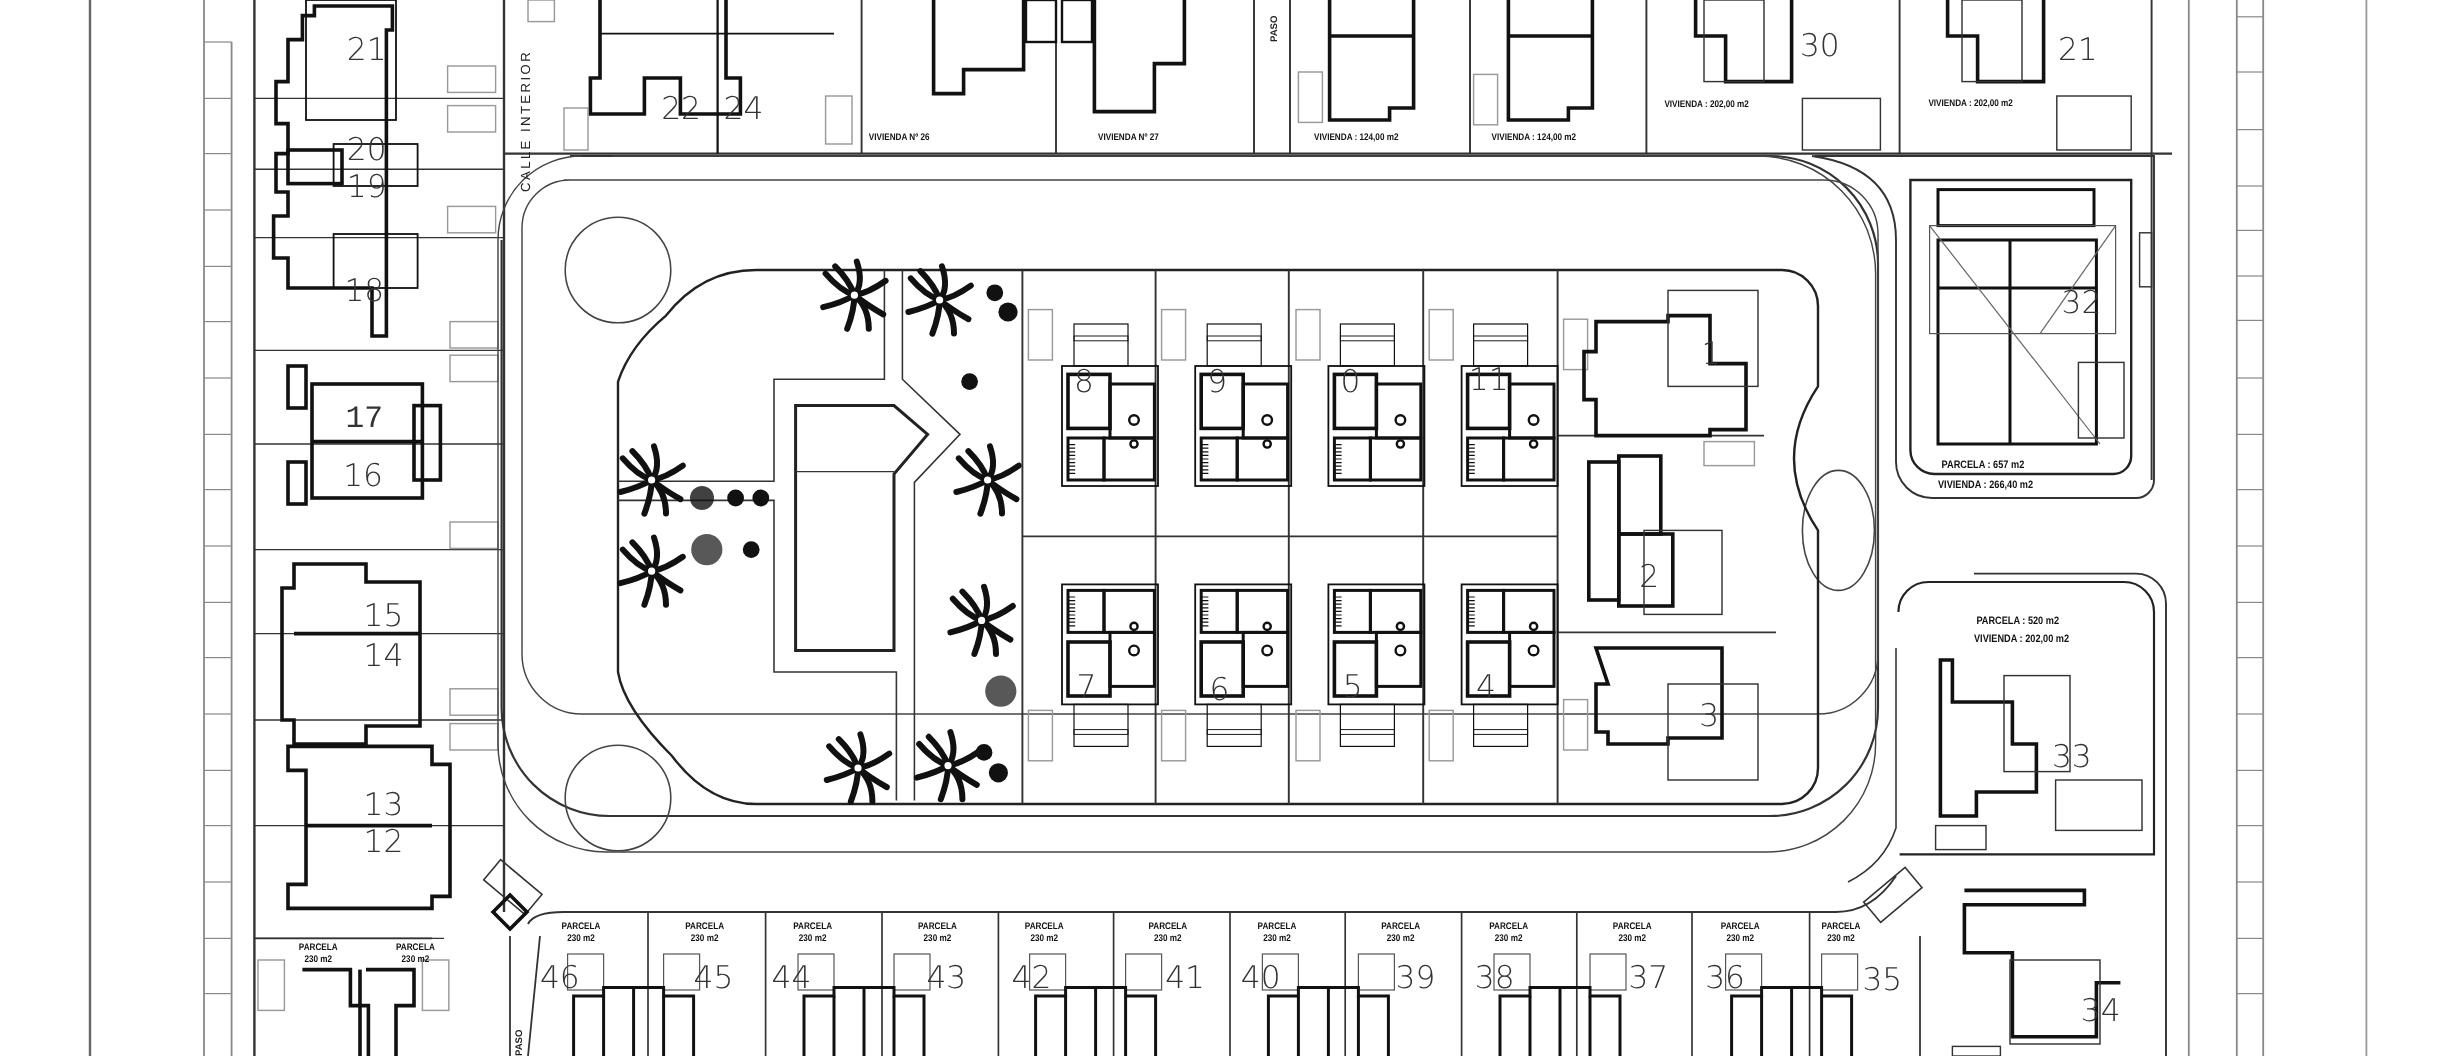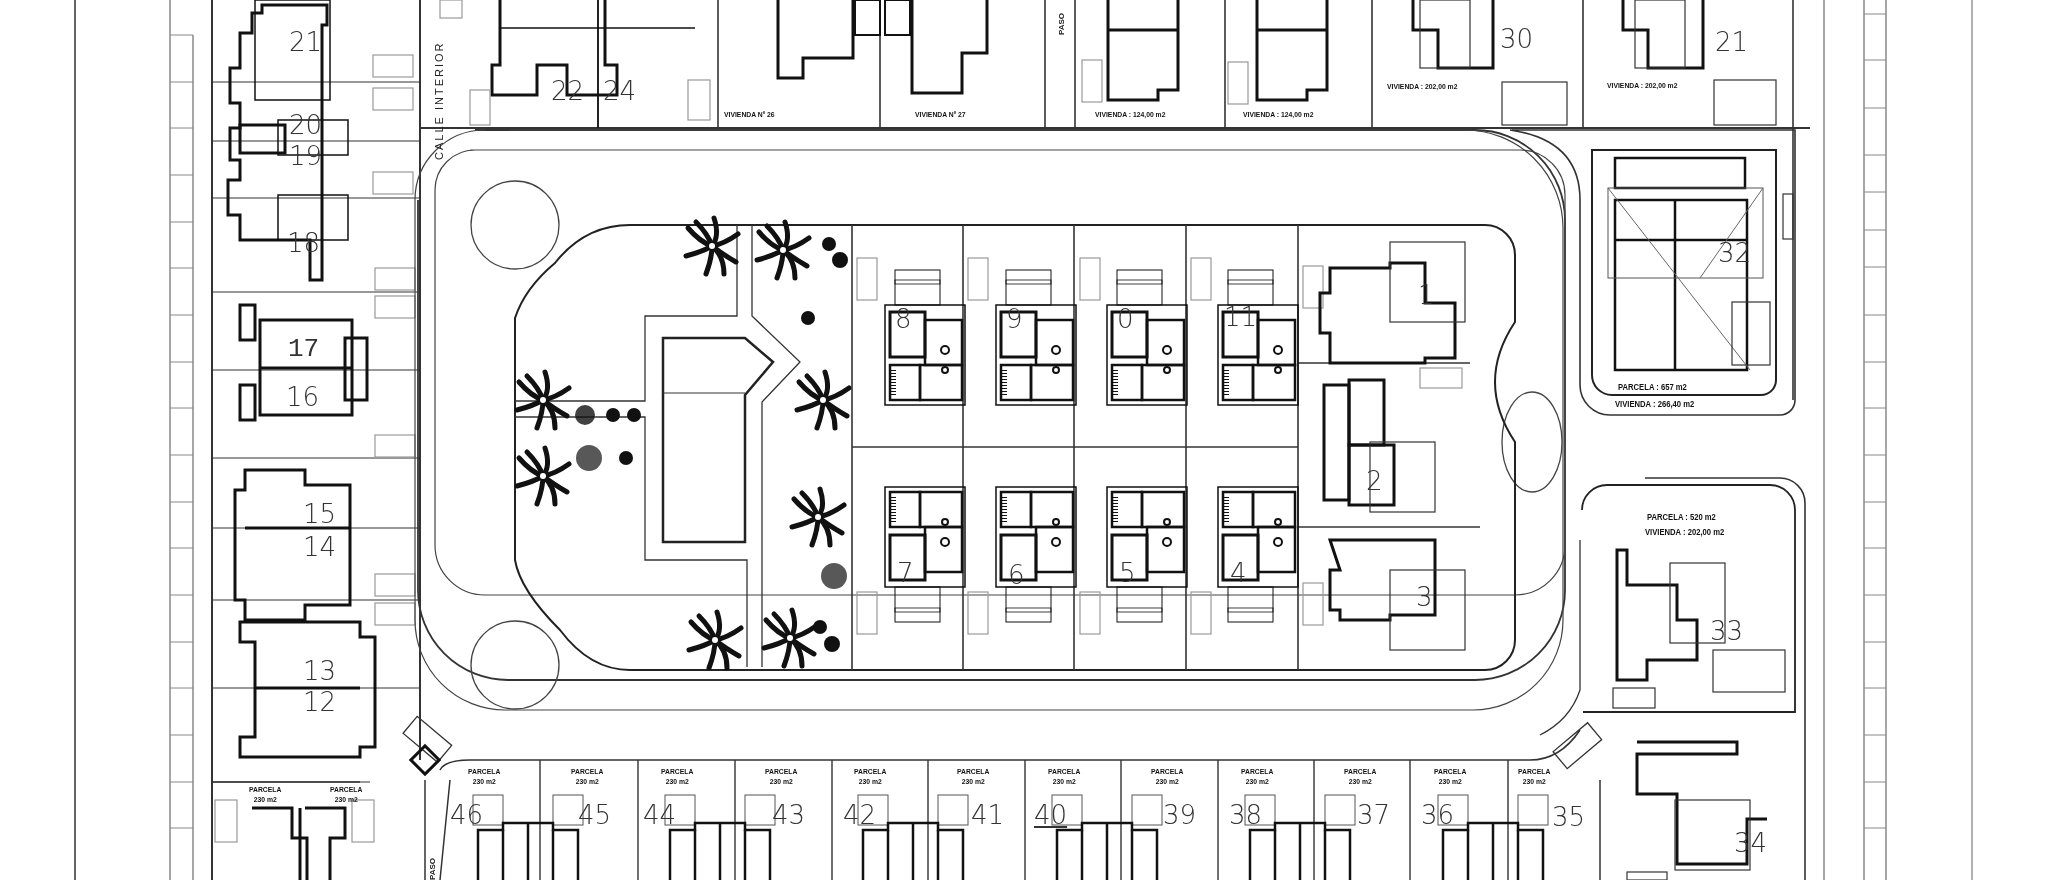--- a/index.html
+++ b/index.html
@@ -435,18 +435,18 @@
 <div class="small" style="left:1344px;top:767px;"><span>PARCELA</span><br><span>230 m2</span></div>
 <div class="small" style="left:1434px;top:767px;"><span>PARCELA</span><br><span>230 m2</span></div>
 <div class="small" style="left:1518px;top:767px;"><span>PARCELA</span><br><span>230 m2</span></div>
 
 <div class="lbl num" style="left:450px;top:802px;">46</div>
 <div class="lbl num" style="left:578px;top:802px;">45</div>
 <div class="lbl num" style="left:643px;top:802px;">44</div>
 <div class="lbl num" style="left:772px;top:802px;text-align:right;">43</div>
 <div class="lbl num" style="left:843px;top:802px;">42</div>
 <div class="lbl num" style="left:971px;top:802px;">41</div>
-<div class="lbl num" style="left:1034px;top:802px;text-decoration:underline;">40</div>
+<div class="lbl num" style="left:1034px;top:802px;">40</div>
 <div class="lbl num" style="left:1163px;top:802px;text-align:center;">39</div>
 <div class="lbl num" style="left:1229px;top:802px;text-align:center;">38</div>
 <div class="lbl num" style="left:1357px;top:802px;">37</div>
 <div class="lbl num" style="left:1421px;top:802px;">36</div>
 <div class="lbl num" style="left:1552px;top:804px;">35</div>
 
 </body></html>

